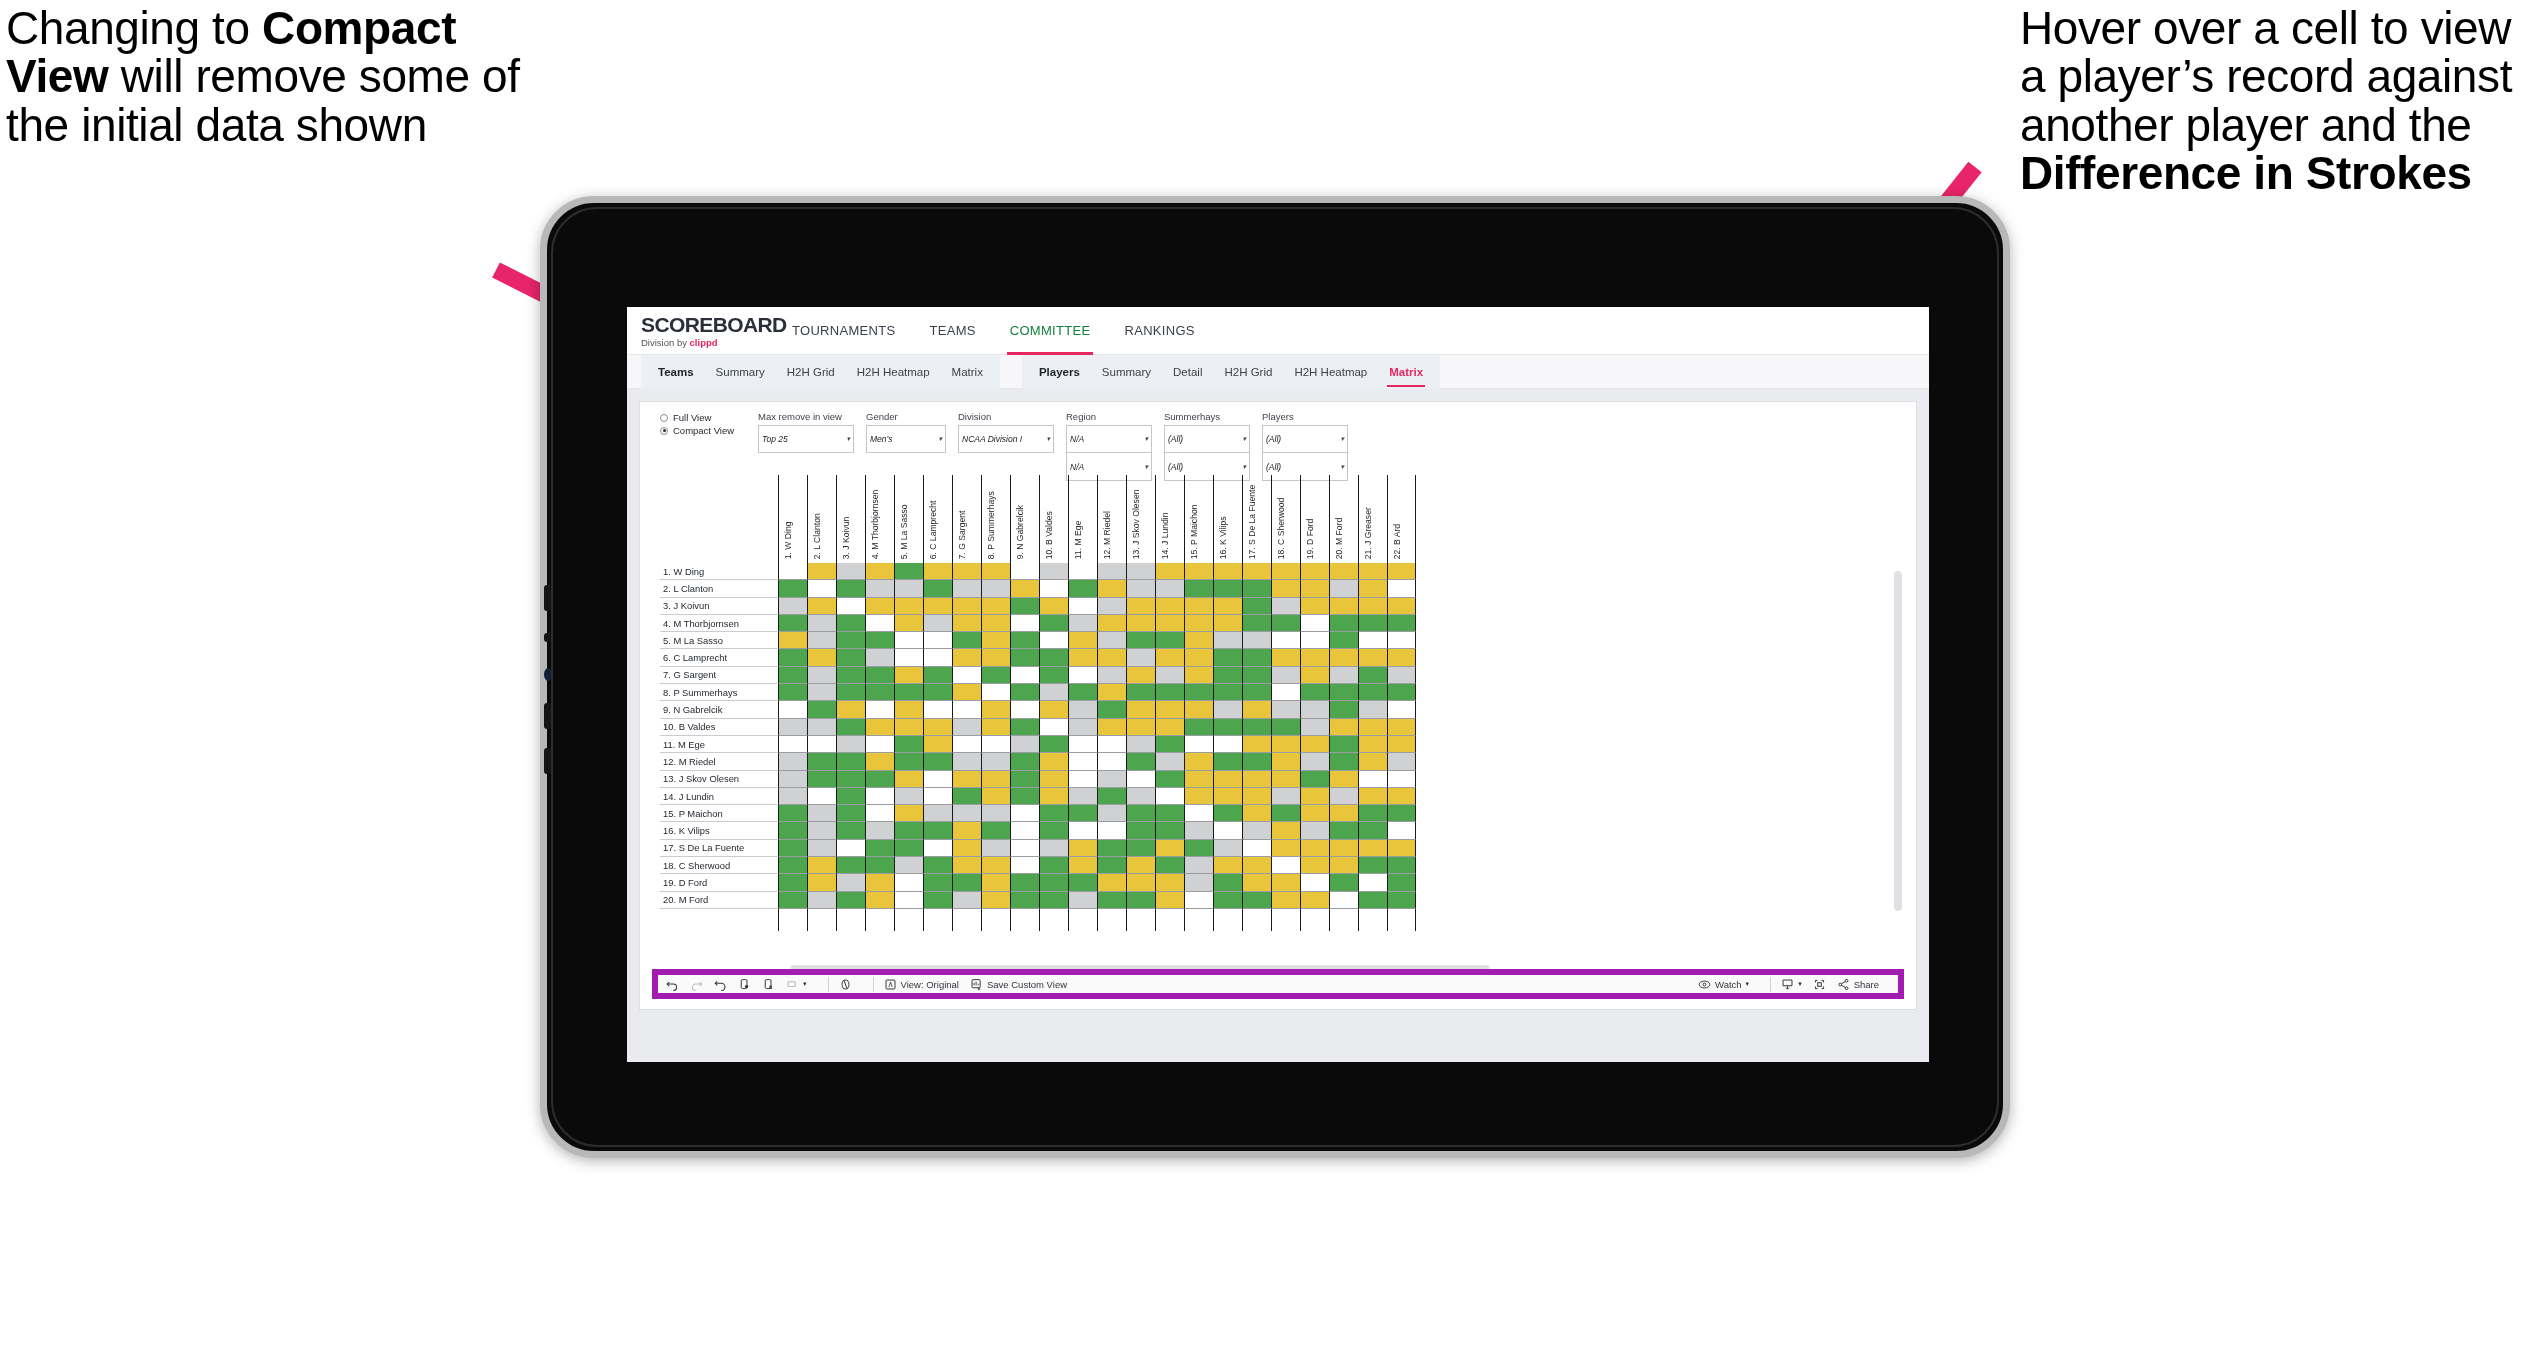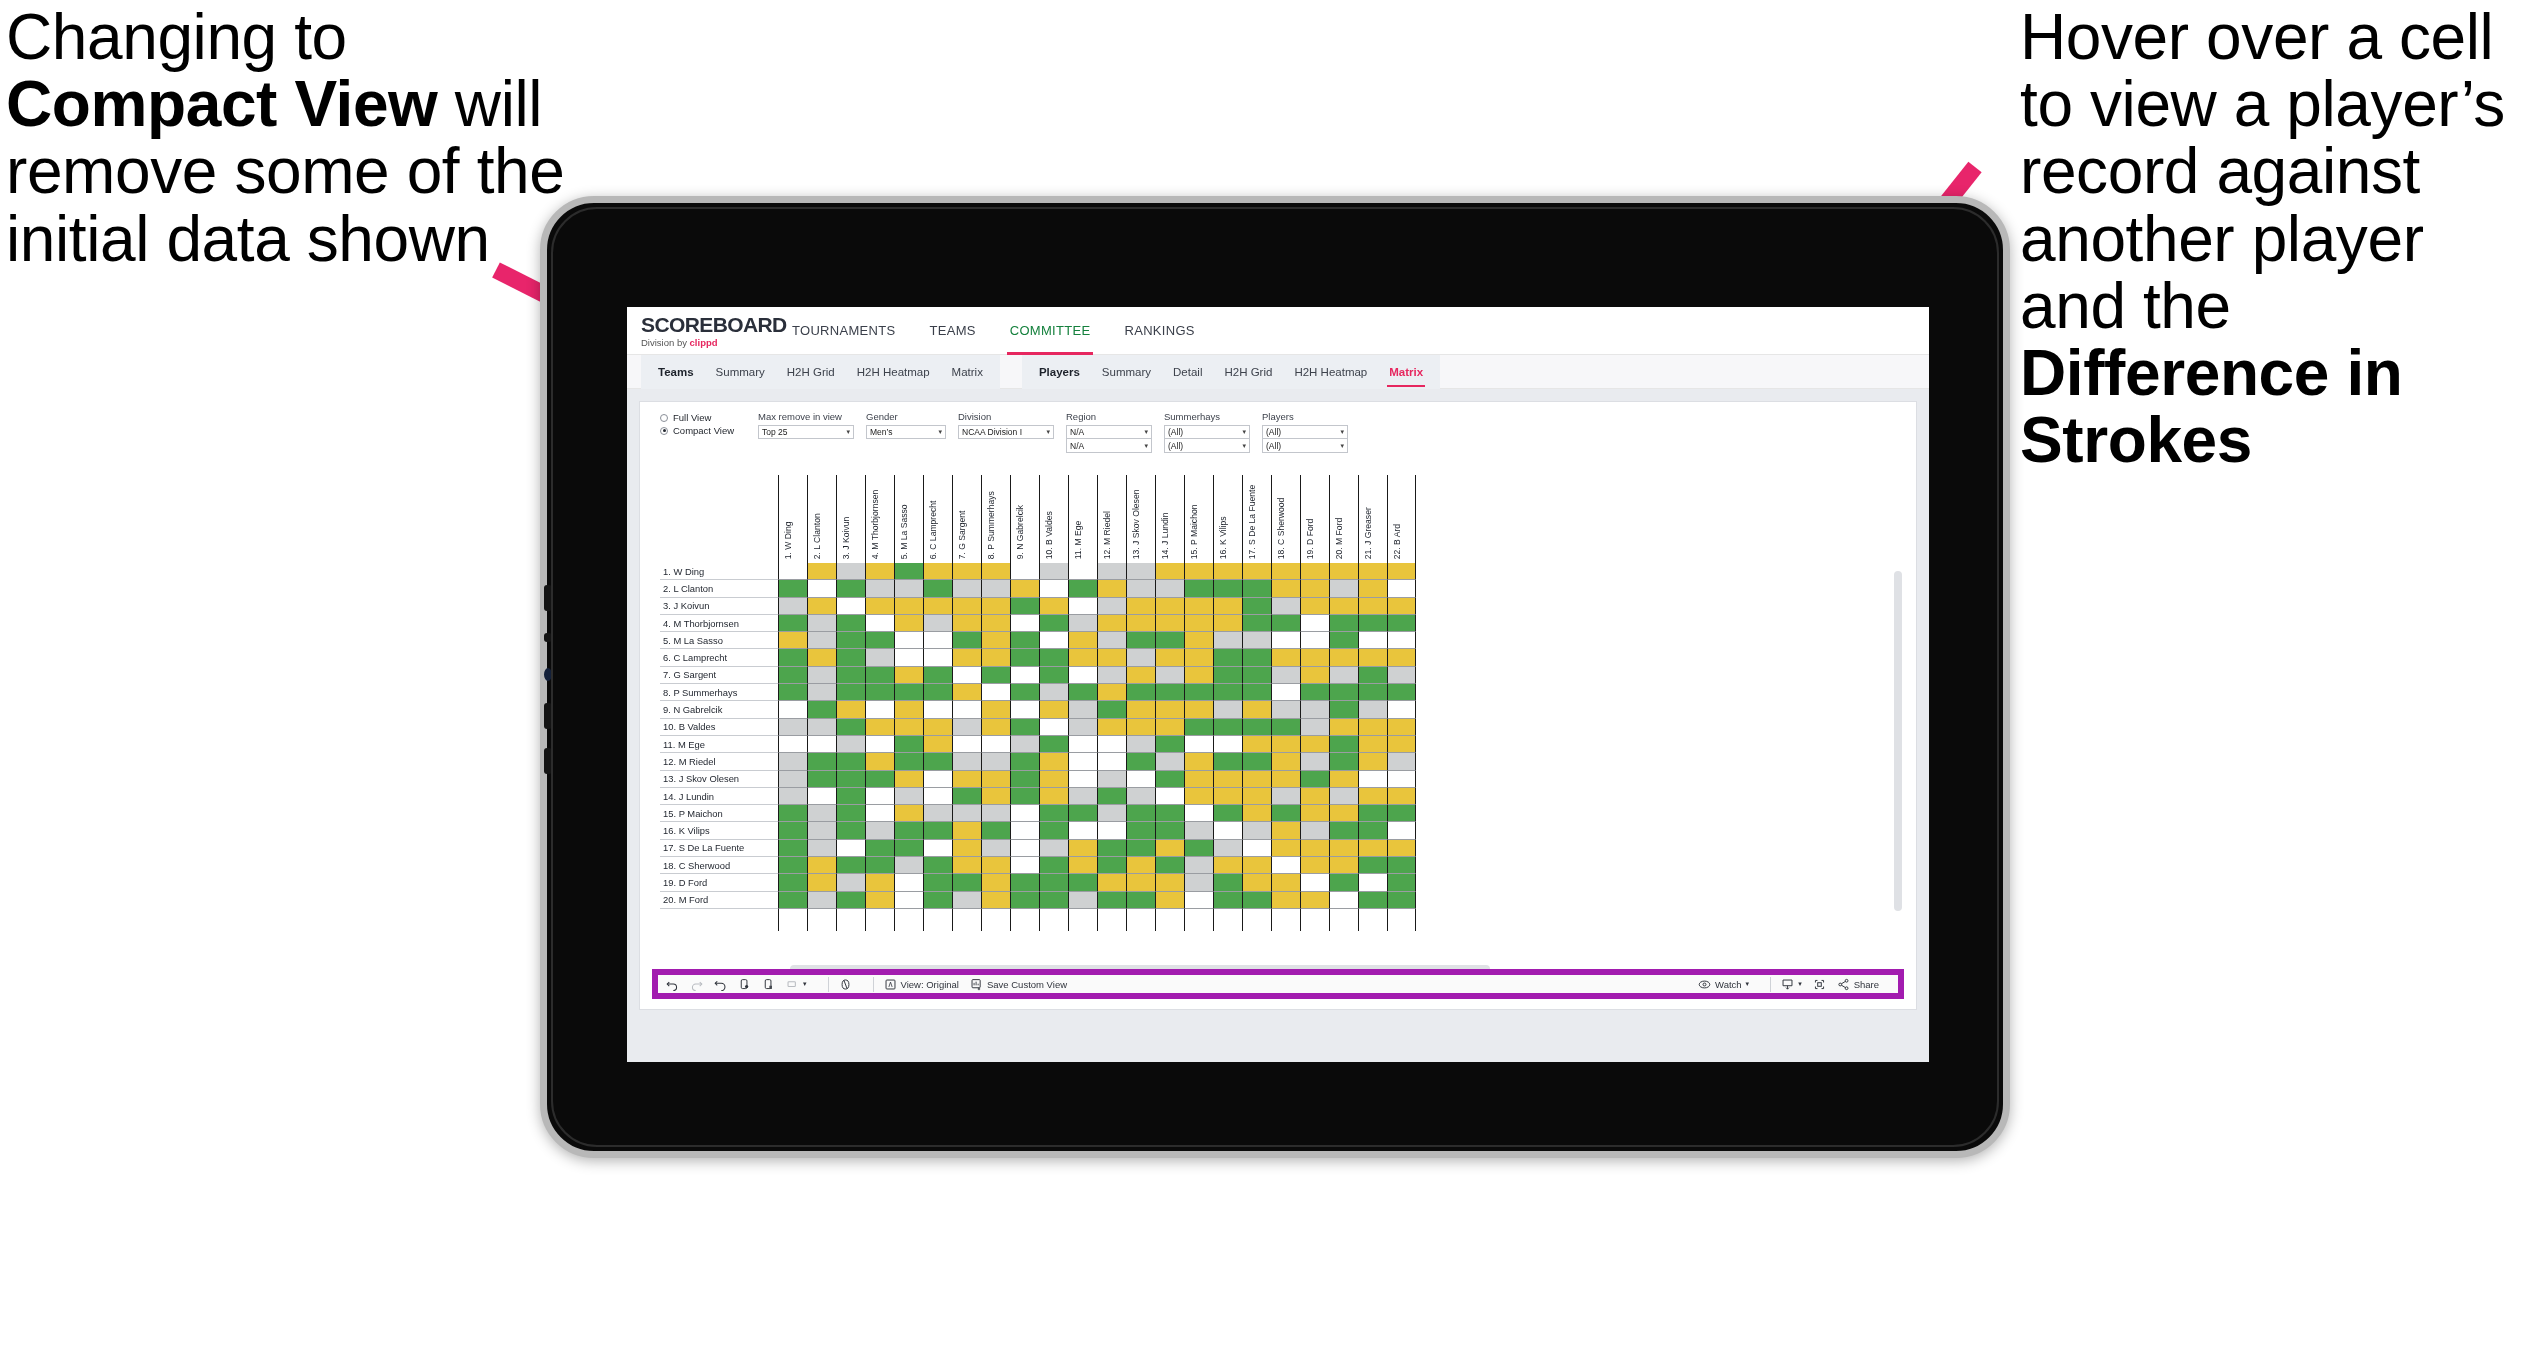--- a/index.html
+++ b/index.html
@@ -7,21 +7,21 @@
     width: 2521px; height: 1356px;
     background: #ffffff;
     font-family: "Liberation Sans", sans-serif;
     overflow: hidden;
   }
   #stage { position: relative; width: 2521px; height: 1356px; background:#fff; }
 
   
   .annot {
     position: absolute;
-    font-size: 64px;
+    font-size: 46px;
     line-height: 1.05;
     color: #000;
     letter-spacing: -0.4px;
   }
   .annot b { font-weight: 700; }
   #annot-left  { left: 6px;  top: 4px;  width: 560px; }
   #annot-right { left: 2020px; top: 4px; width: 520px; }
 
   .arrow-svg { position:absolute; left:0; top:0; width:2521px; height:1356px; pointer-events:none; }
 
@@ -103,23 +103,23 @@
   #vizcard {
     position:absolute; left: 12px; top: 12px; right: 12px; bottom: 52px;
     background:#fff; border:1px solid #dcdee3;
   }
 
   
   #filters { display:flex; padding: 9px 0 4px 20px; }
   .fcol { margin-right: 12px; }
   .flabel { font-size:9.5px; color:#3d424c; margin-bottom:2px; height:12px; }
   .fsel {
-    height:14px; border:1px solid #c3c6cc; background:#fff;
+    height:28px; border:1px solid #c3c6cc; background:#fff;
     font-size:8.5px; color:#222; display:flex; align-items:center;
-    padding: 0 3px; position:relative;
+    padding: 0 3px; position:relative;font-style:italic;
   }
   .fsel .cap { flex:1; overflow:hidden; white-space:nowrap; }
   .fsel .arw { font-size:7px; color:#444; margin-left:3px; }
   .fsel + .fsel { border-top:none; }
   .radios { width: 86px; padding-top:1px; }
   .radio-row { display:flex; align-items:center; font-size:9.5px; color:#24282f; margin-bottom:2px; }
   .rdot {
     width:8px; height:8px; border-radius:50%; border:1px solid #8a8f98;
     margin-right:5px; background:#fff; position:relative; flex:0 0 auto;
   }

